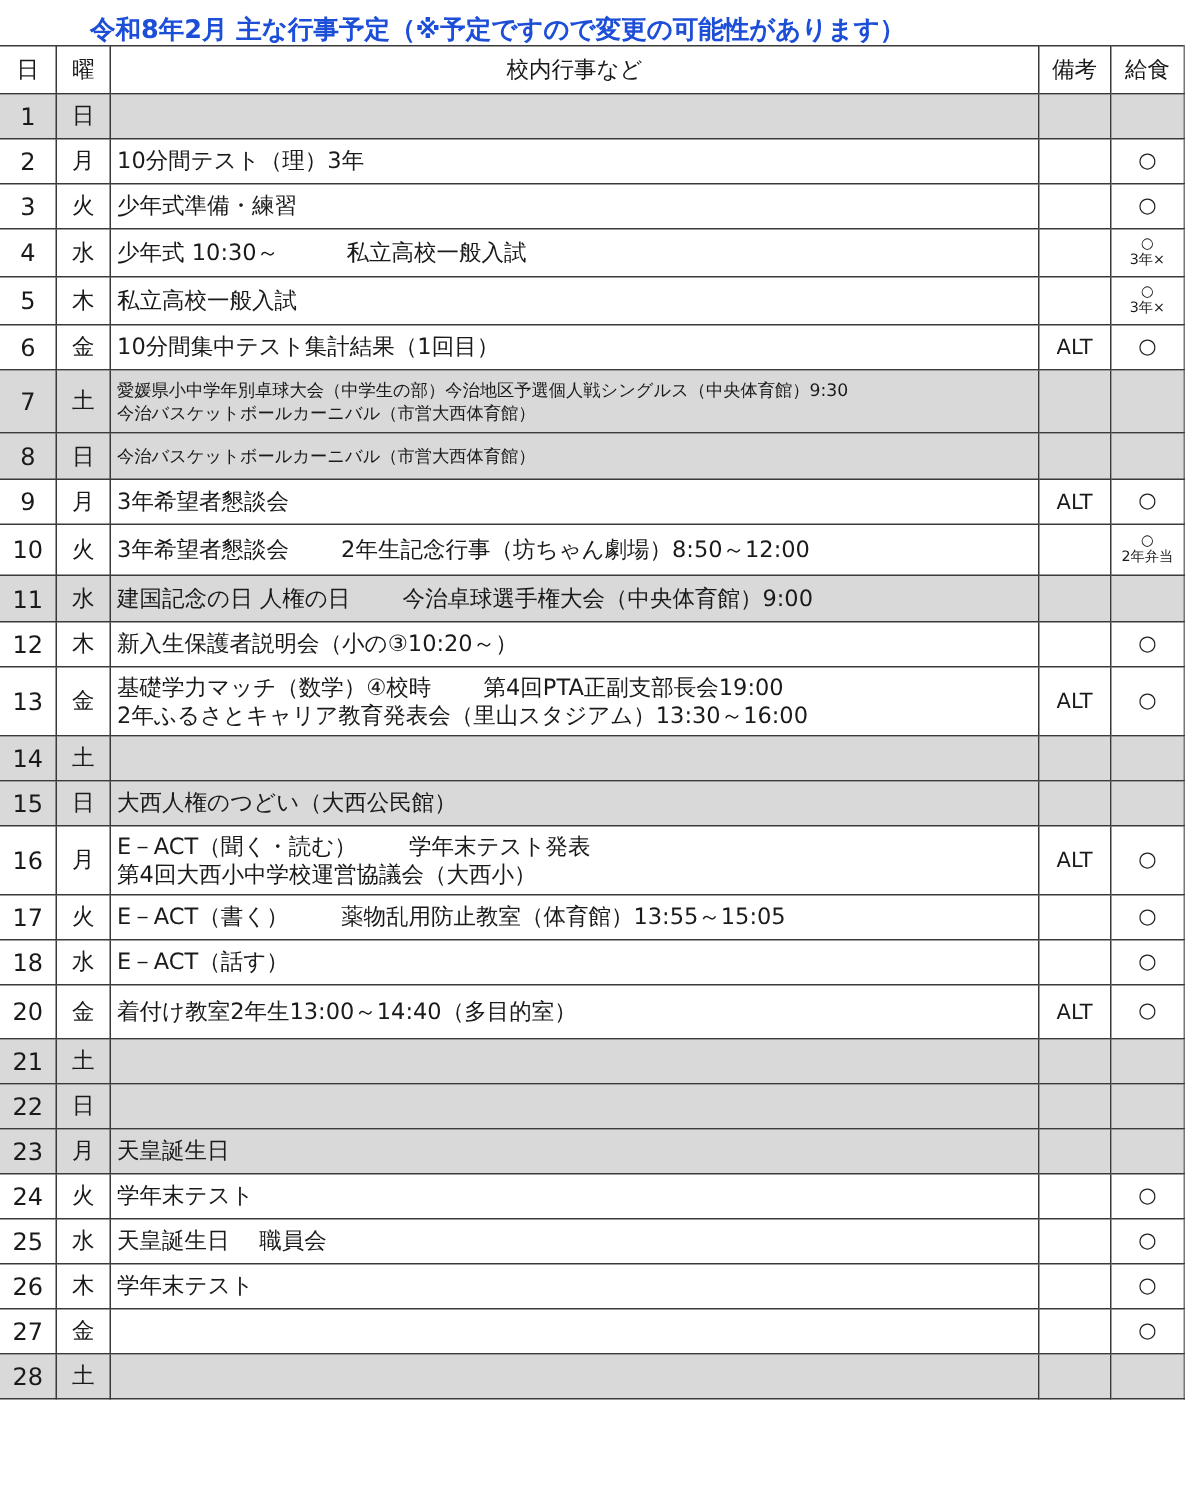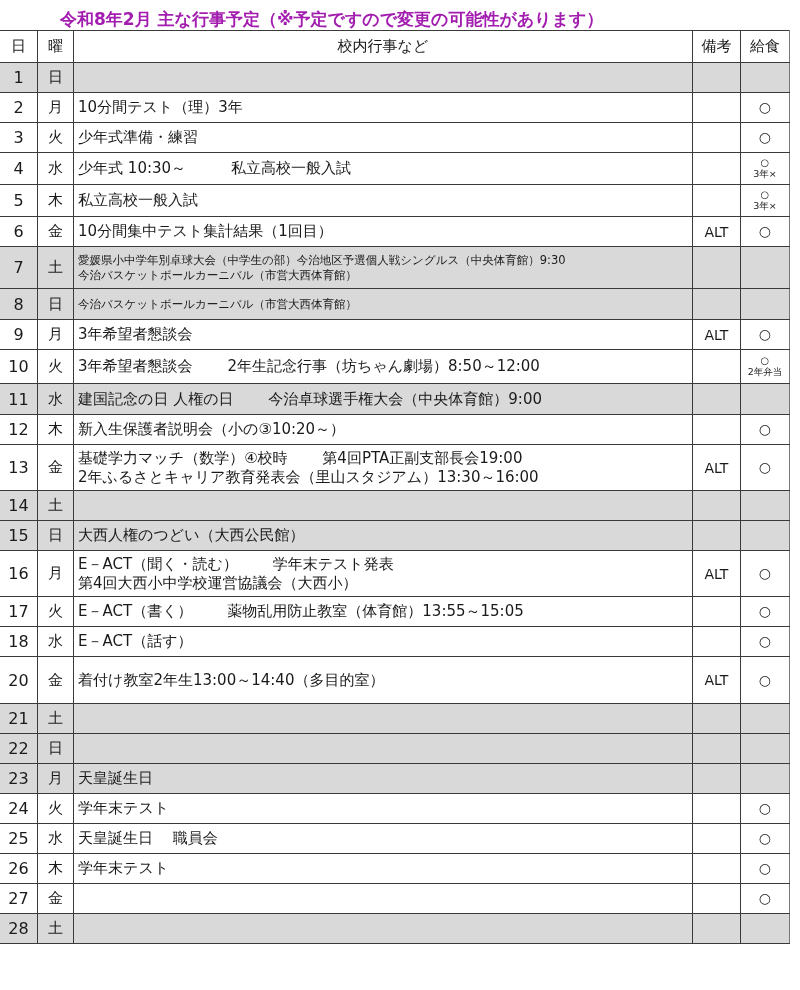--- a/index.html
+++ b/index.html
@@ -1,19 +1,19 @@
 <!DOCTYPE html>
 <html><head>
 <meta charset="utf-8">
 <style>
   html, body { margin: 0; padding: 0; background: #ffffff; }
   body { width: 800px; height: 990px; position: relative; overflow: hidden;
          font-family: "DejaVu Sans", "Liberation Sans", sans-serif; color: #1a1a1a; }
   .title { position: absolute; left: 60px; top: 8px; font-size: 17px; font-weight: bold;
-           white-space: nowrap; letter-spacing: 0px; color: #a21caf; }
+           white-space: nowrap; letter-spacing: 0px; color: #1d4ed8; }
   table.sched { position: absolute; left: 0; top: 30px; border-collapse: collapse;
                 table-layout: fixed; width: 790px; }
   table.sched td, table.sched th { border: 1px solid #3a3a3a; padding: 0; vertical-align: middle;
                 overflow: hidden; white-space: nowrap; }
   table.sched th { font-weight: normal; font-size: 15px; height: 31px; text-align: center; background: #fff; }
   table.sched tr > *:first-child { border-left: none; }
   table.sched tr > *:last-child { border-right: 1px solid #777; }
   .c-day { width: 37px; text-align: center; font-size: 16px; }
   .c-wd  { width: 35px; text-align: center; font-size: 15px; }
   .c-ev  { width: 617px; text-align: left; padding-left: 4px !important; font-size: 15px; line-height: 19px; }
@@ -238,21 +238,21 @@
     <td class="c-day">18</td>
     <td class="c-wd">水</td>
     <td class="c-ev">
           <div>E－ACT（話す）</div>
         </td>
     <td class="c-note"></td>
     <td class="c-lunch">
           <span class="lunch-mark">○</span>
         </td>
   </tr>
-      <tr style="height: 47px;">
+      <tr style="height: 36px;">
     <td class="c-day">20</td>
     <td class="c-wd">金</td>
     <td class="c-ev">
           <div>着付け教室2年生13:00～14:40（多目的室）</div>
         </td>
     <td class="c-note">ALT</td>
     <td class="c-lunch">
           <span class="lunch-mark">○</span>
         </td>
   </tr>

